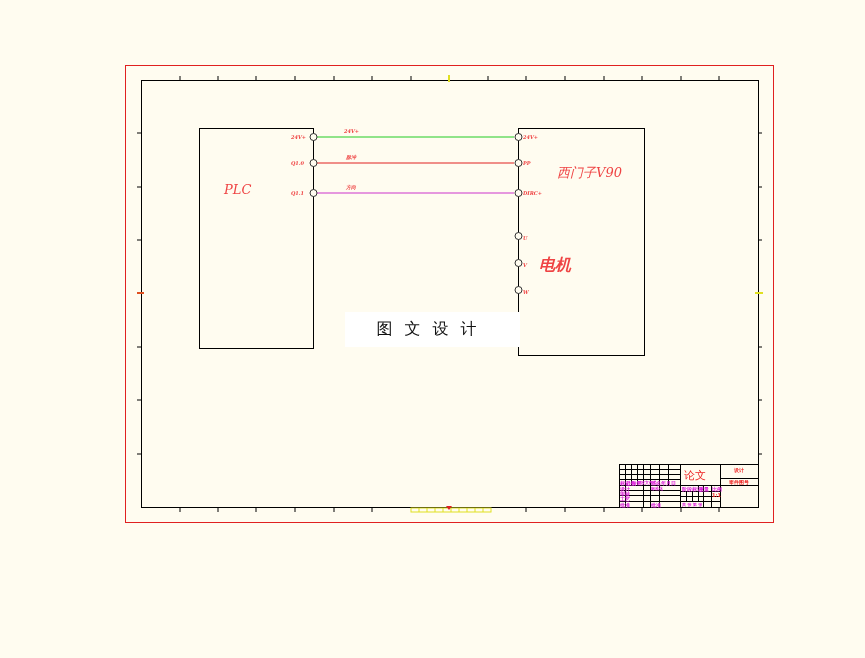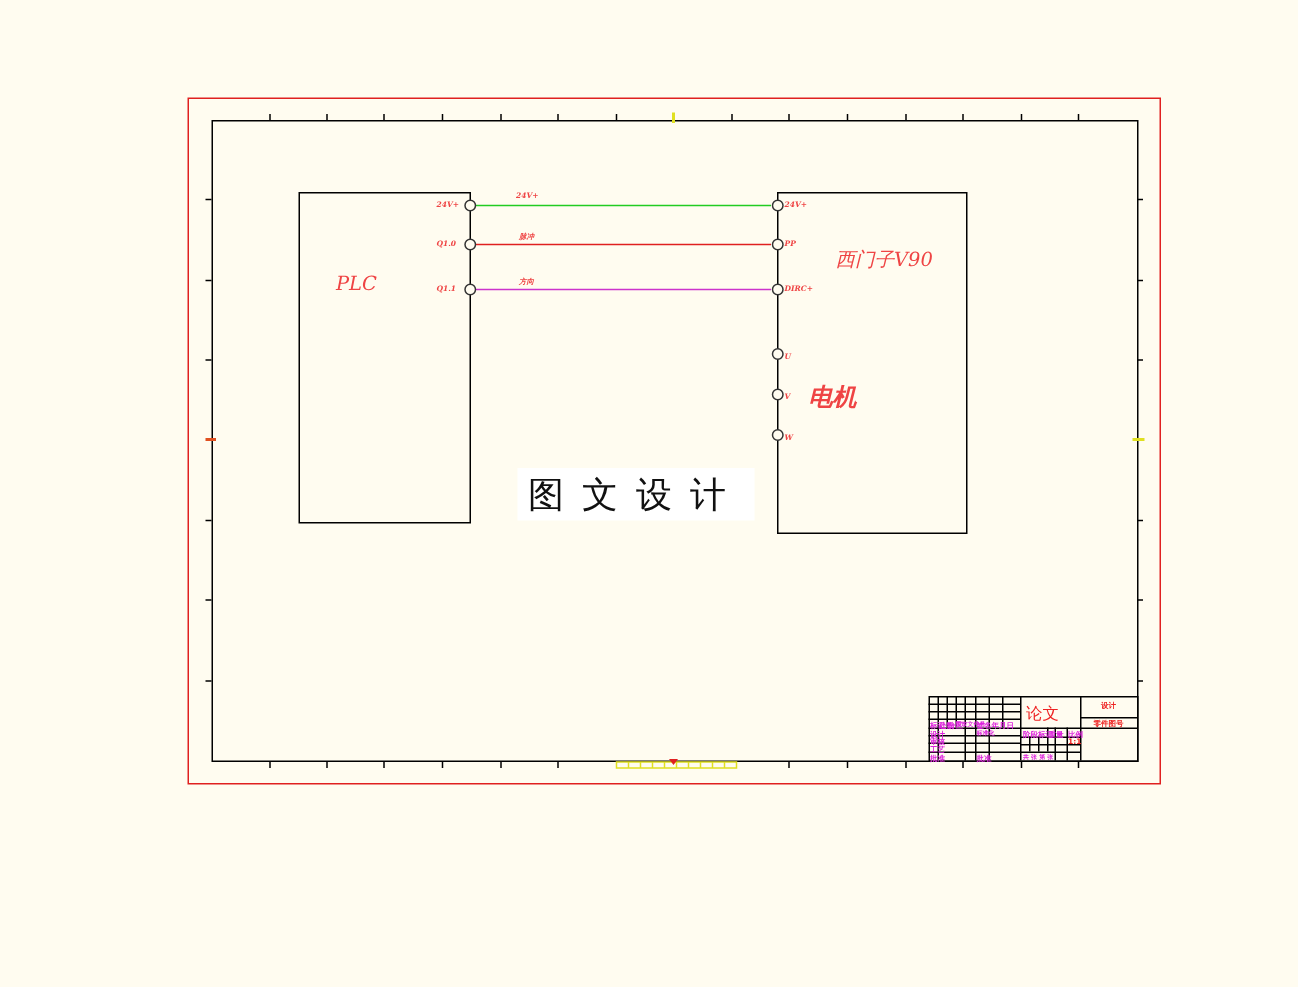--- a/index.html
+++ b/index.html
@@ -1,21 +1,21 @@
 <!DOCTYPE html>
 <html><head>
 <meta charset="utf-8">
 <style>
   html, body { margin:0; padding:0; }
   body { width:865px; height:658px; background:#fffcf0; position:relative; overflow:hidden; font-family:"DejaVu Sans", sans-serif; }
   #canvas { position:absolute; left:0; top:0; width:865px; height:658px; }
   .lbl { position:absolute; font-family:"DejaVu Serif", serif; color:#ef4444; white-space:nowrap;font-style:italic; }
   .tiny { font-size:5px; font-weight:bold; }
   .big { font-size:13px; }
-  .wm { position:absolute; left:345px; top:312px; width:158px; height:35px; background:#ffffff; display:flex; align-items:center; justify-content:center; letter-spacing:12px; font-family:"DejaVu Serif", serif; font-size:24px; color:#111; }
+  .wm { position:absolute; left:345px; top:312px; width:175px; height:35px; background:#ffffff; display:flex; align-items:center; justify-content:center; letter-spacing:12px; font-family:"DejaVu Serif", serif; font-size:16px; color:#111; }
   .tb-txt { position:absolute; font-size:5px; font-weight:bold; white-space:nowrap; }
 </style>
 </head>
 <body>
 
 <svg id="canvas" viewBox="0 0 865 658" xmlns="http://www.w3.org/2000/svg">
 
   <rect x="125.5" y="65.5" width="648" height="457" fill="none" stroke="#e02020" stroke-width="1"></rect>
 
   <rect x="141.5" y="80.5" width="617" height="427" fill="none" stroke="#000" stroke-width="1"></rect>

